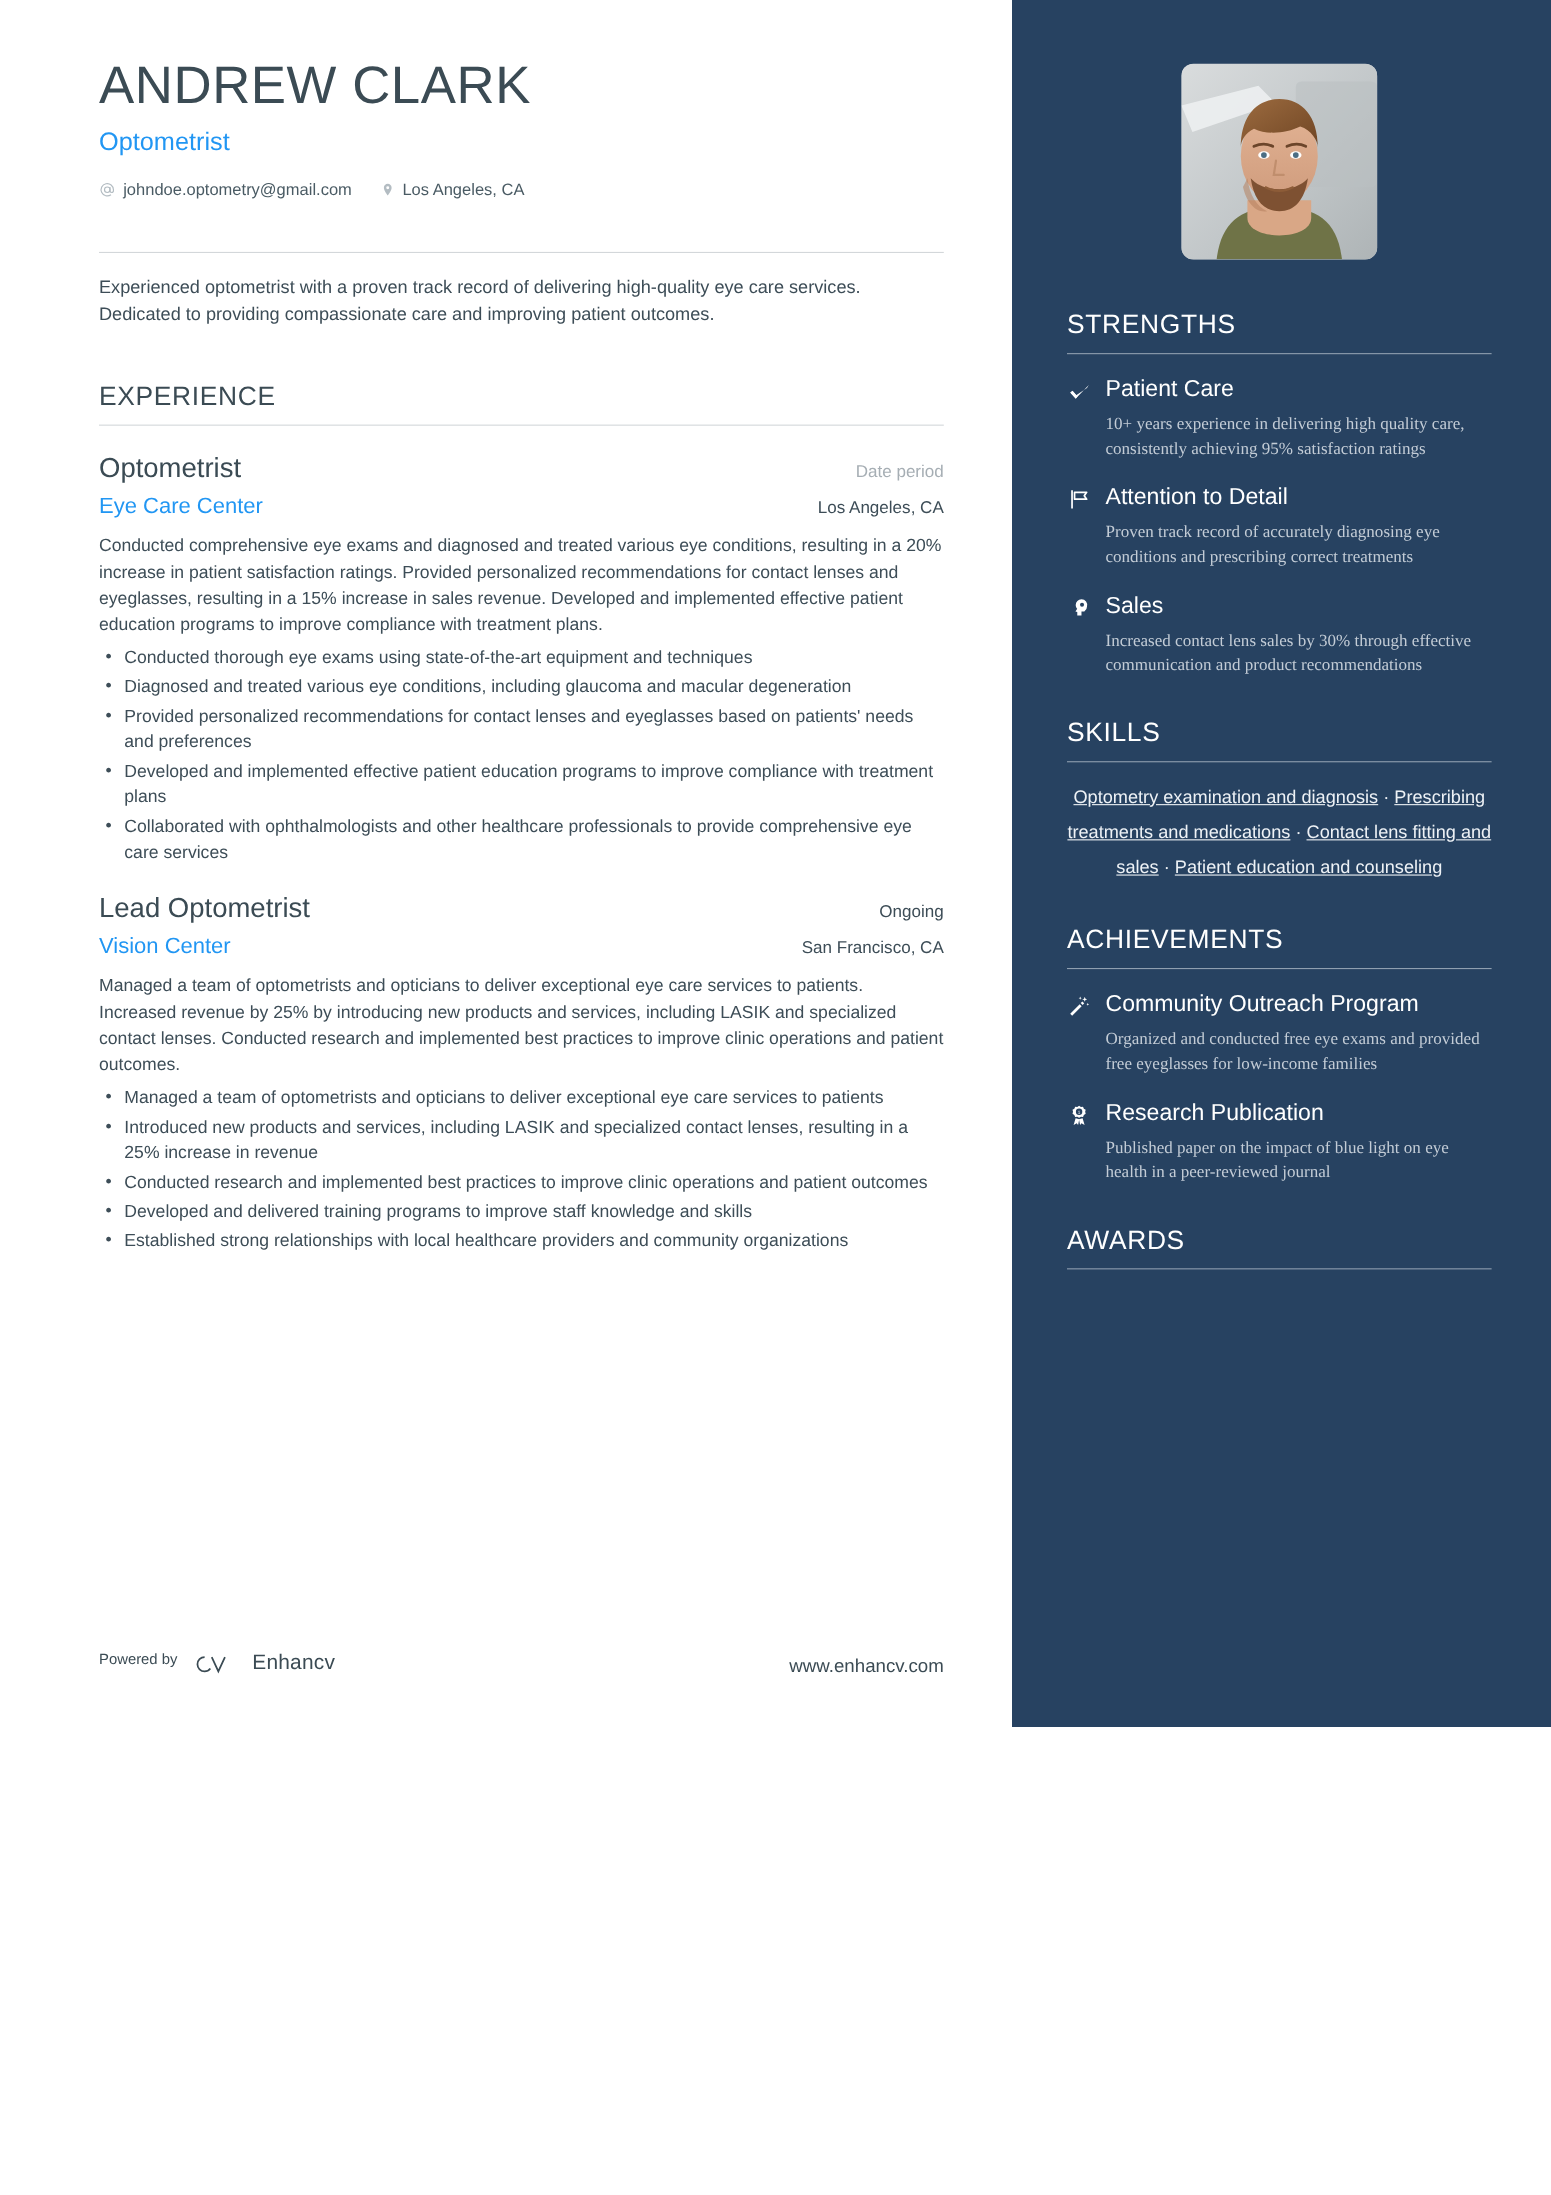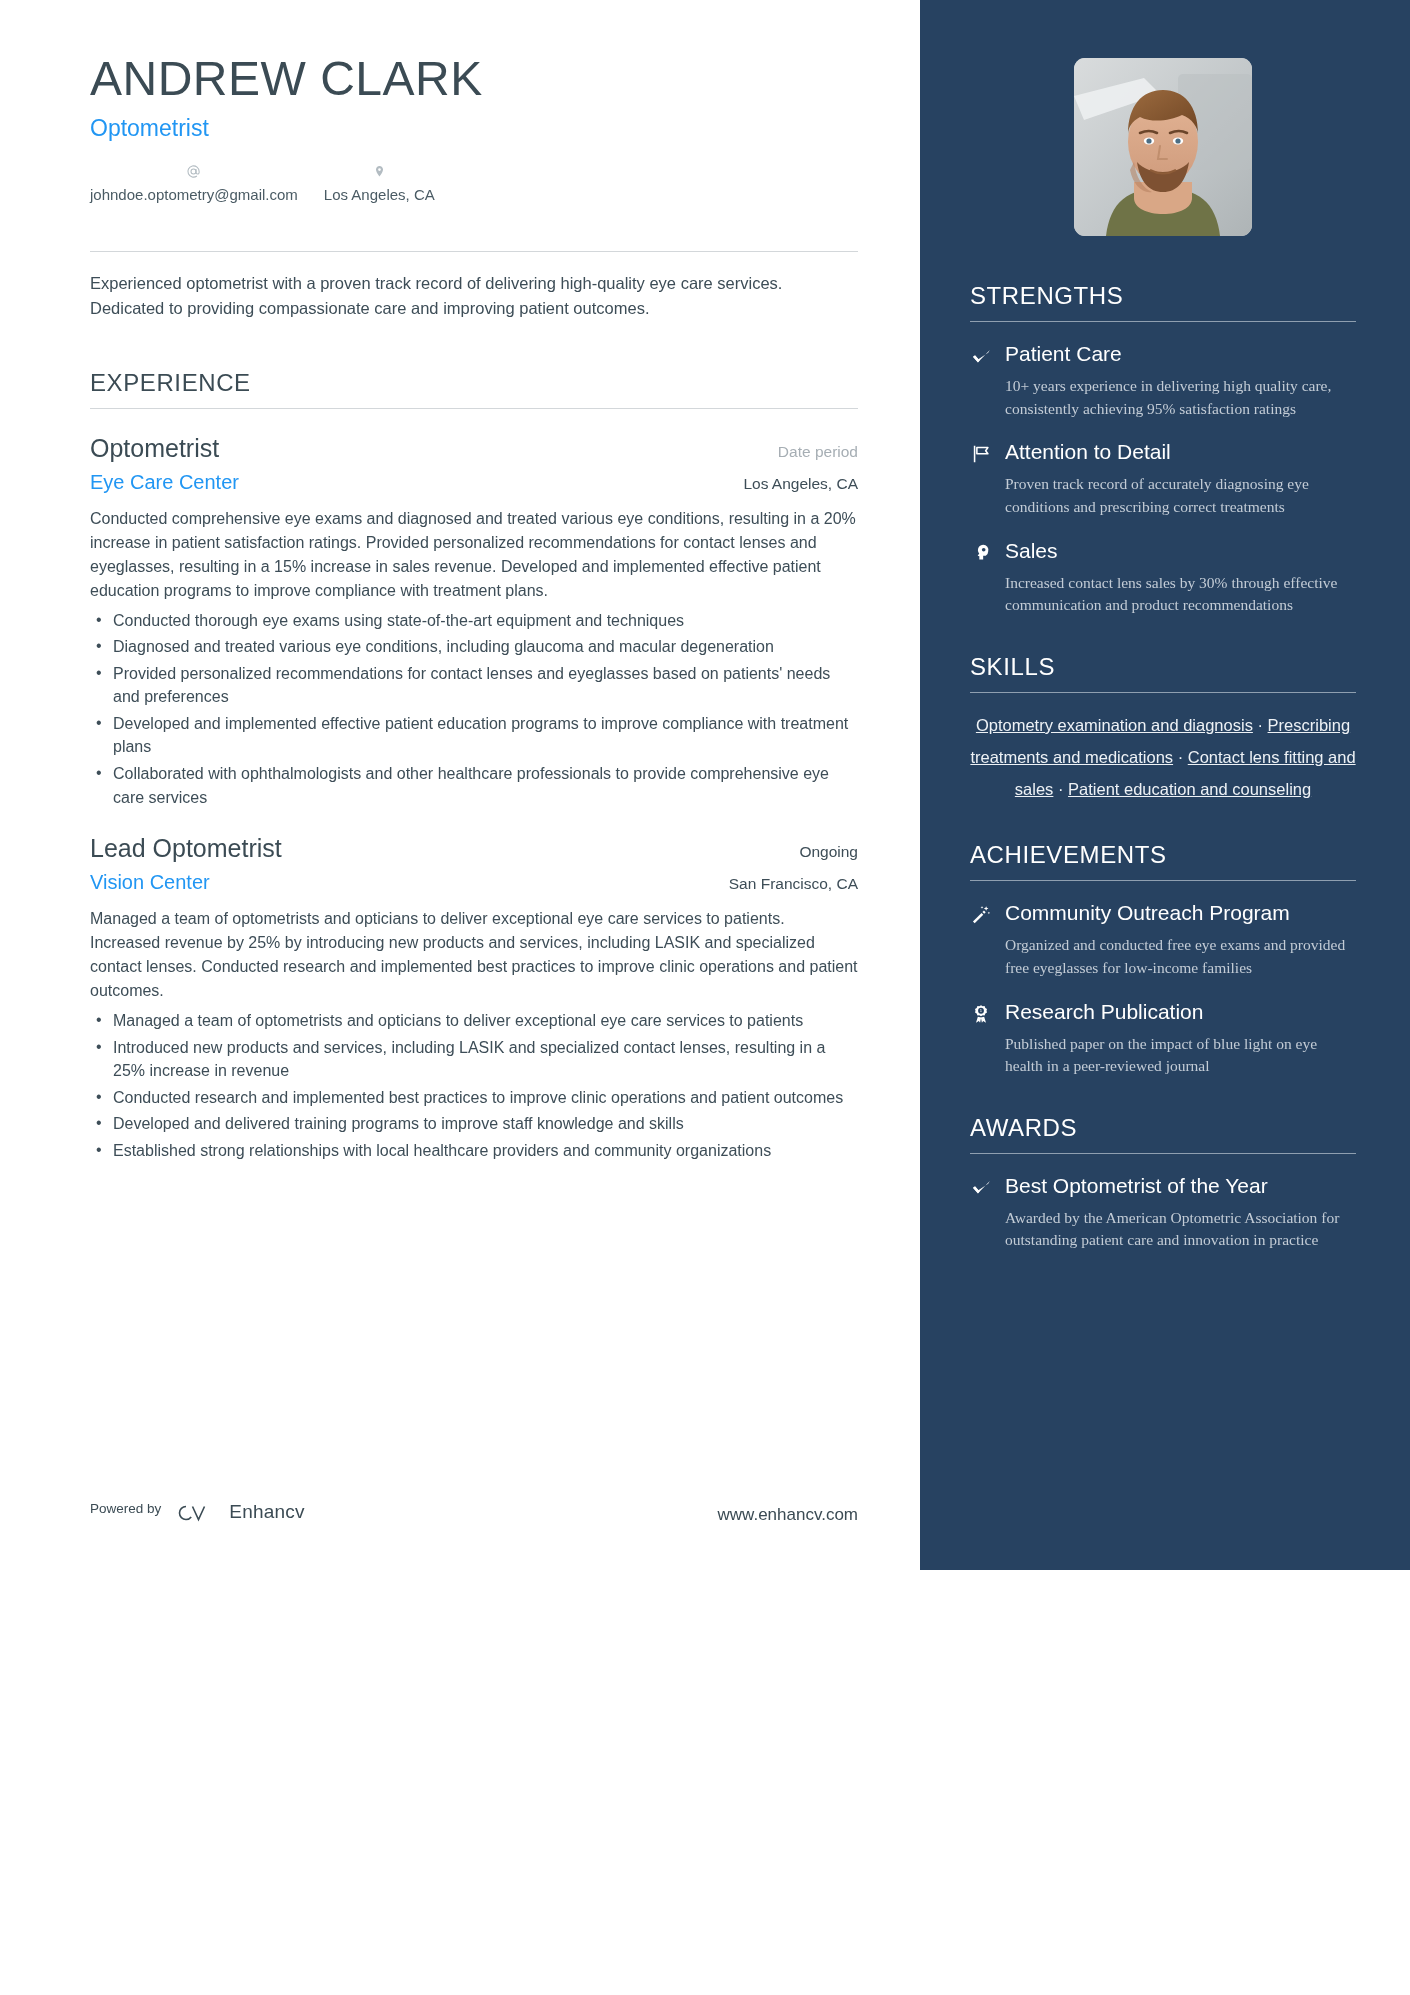--- a/index.html
+++ b/index.html
@@ -44,21 +44,21 @@
   }
 
   .contact-row {
     margin-top: 22px;
     display: flex;
     align-items: center;
     gap: 26px;
     font-size: 15px;
     color: #4a5b64;
   }
-  .contact-item { display: flex; align-items: center; gap: 7px; flex-direction: column; }
+  .contact-item { display: flex; align-items: center; gap: 7px; }
   .contact-item .ico { color: #b3bcc2; display: inline-flex; align-items: center; }
 
   .section { margin-top: 48px; }
   .section-title {
     font-size: 24px;
     letter-spacing: 0.6px;
     color: #3b4b54;
     font-weight: 400;
     padding-bottom: 11px;
   }
@@ -448,31 +448,17 @@
          <span class="s-item-label">Research Publication</span>
        </div>
        <div class="s-item-desc">Published paper on the impact of blue light on eye health in a peer-reviewed journal</div>
             </div>
           </div>
       </div>
 
       <div class="s-section">
         <div class="s-title">AWARDS</div>
         <div class="s-rule"></div>
-        <div id="awards-list">
-            <div class="s-item">
-              <div class="s-item-head">
-         <span class="s-icon">
-                  <svg width="21" height="21" viewBox="0 0 24 24" fill="currentColor">
-                    <path d="M2.5 12.6 L8 18.5 L21.5 4.5 L19.6 7.6 L8.4 15.2 L4.6 10.9 Z"></path>
-                    <path d="M2.2 12.4 L7.9 18.9 L9.9 16.6 L4.6 10.6 Z"></path>
-                  </svg>
-                </span>
-         <span class="s-item-label">Best Optometrist of the Year</span>
-       </div>
-       <div class="s-item-desc">Awarded by the American Optometric Association for outstanding patient care and innovation in practice</div>
-            </div>
-          </div>
       </div>
 
     </div>
   </div>
 </div>
 
 </body></html>

